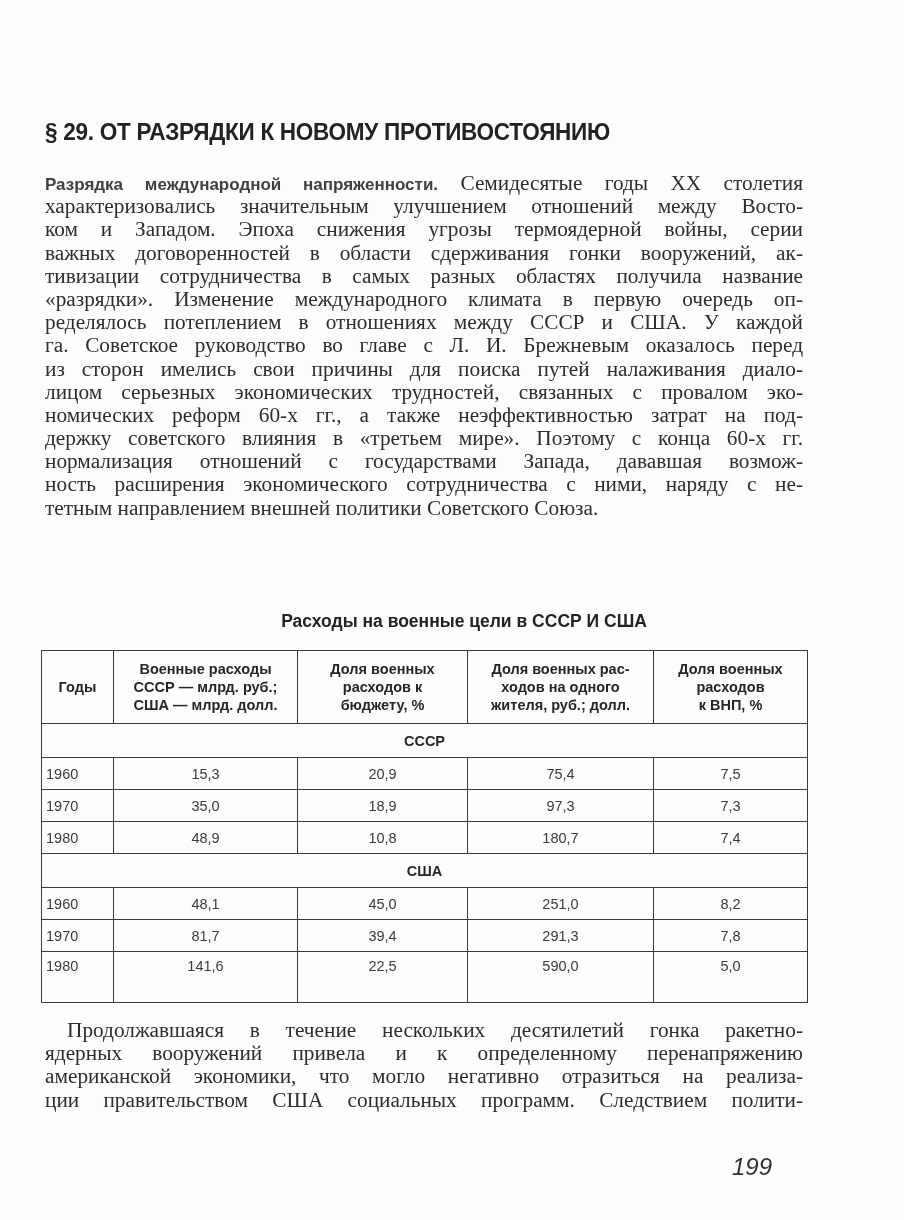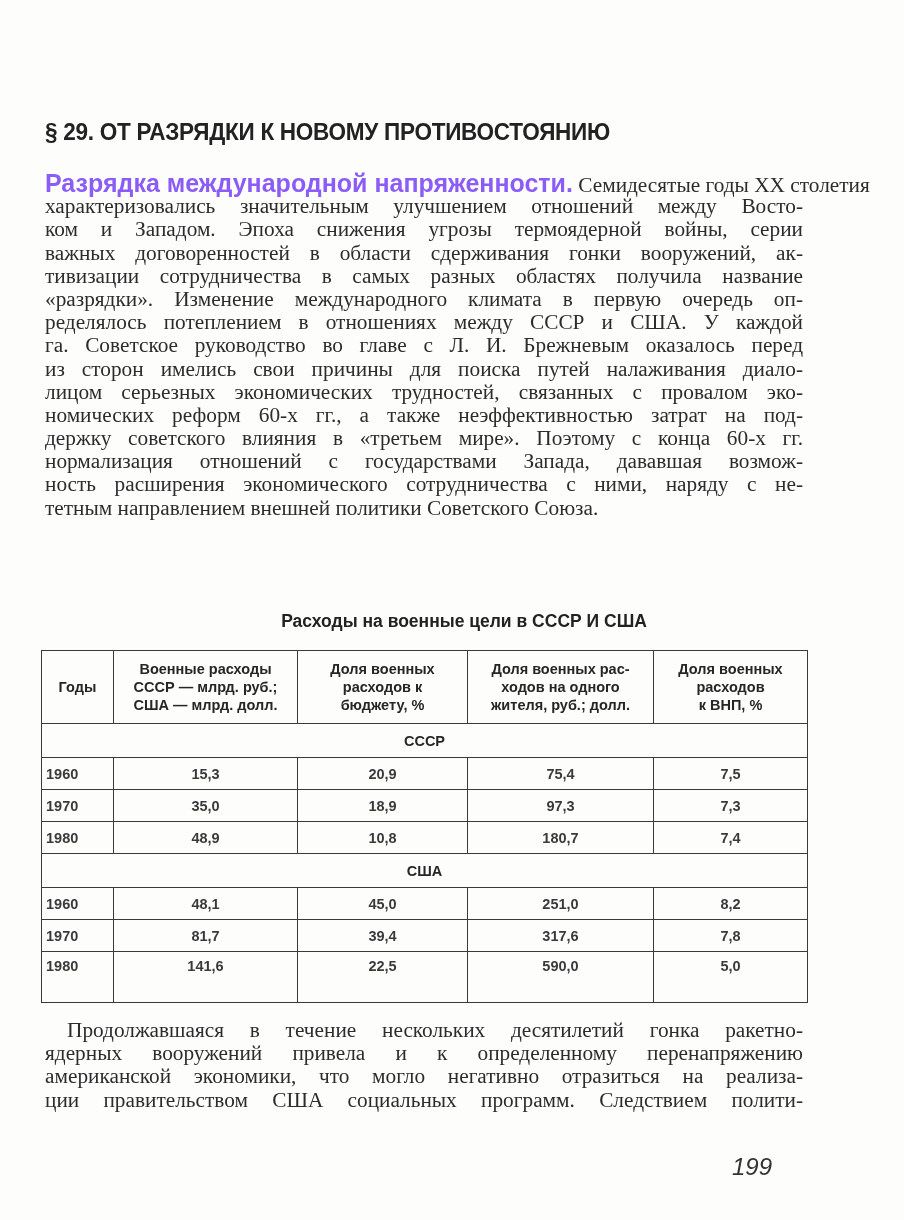--- a/index.html
+++ b/index.html
@@ -14,21 +14,21 @@
     transform: scaleX(0.92); transform-origin: left top;
   }
   .para {
     position: absolute; left: 45px; width: 758px;
     font-family: "Liberation Serif", serif; font-size: 21.3px; line-height: 23.2px;
     color: #2c2c2c; text-align: justify;
   }
   .para .line { display: block; height: 23.2px; white-space: nowrap; text-align-last: justify; text-align: justify; }
   .para .line.last { text-align-last: left; }
   .para .lead {
-    font-family: "Liberation Sans", sans-serif; font-weight: bold; font-size: 25px; color: #8b5cf6;
+    font-family: "Liberation Sans", sans-serif; font-weight: bold; font-size: 17px; color: #404040;
   }
   .p1 { top: 172px; }
   .p2 { top: 1019px; }
   .p2 .line:first-child { text-indent: 22px; }
   .table-title {
     position: absolute; left: 12px; width: 904px; top: 611px; text-align: center;
     font-family: "Liberation Sans", sans-serif; font-weight: bold; font-size: 17.5px; color: #222;
   }
   table.data {
     position: absolute; left: 41px; top: 650px; width: 766px;
@@ -38,21 +38,21 @@
   table.data td, table.data th { border: 1.6px solid #3a3a3a; padding: 0; }
   table.data th {
     height: 72px; font-size: 14.5px; font-weight: bold; line-height: 18px; text-align: center;
     color: #262626;
     margin-top: 30px;
   }
   table.data th.years { text-align: center; }
   table.data td.band {
     height: 33px; text-align: center; font-weight: bold; font-size: 14.5px; color: #262626;
   }
-  table.data td.cell { height: 31px; text-align: center; font-size: 14.5px; color: #3a3a3a; font-weight: bold; }
+  table.data td.cell { height: 31px; text-align: center; font-size: 14.5px; color: #3a3a3a; }
   table.data td.year { text-align: left; padding-left: 4px; font-size: 14.5px; color: #3a3a3a; }
   table.data tr.lastrow td { height: 44px; vertical-align: top; padding-top: 6px; }
   .page-number {
     position: absolute; left: 732px; top: 1153px;
     font-family: "Liberation Sans", sans-serif; font-style: italic; font-size: 24px; color: #333;
   }
 </style>
 </head>
 <body>
 
@@ -143,21 +143,21 @@
       <td class="cell year">1960</td>
       <td class="cell">48,1</td>
       <td class="cell">45,0</td>
       <td class="cell">251,0</td>
       <td class="cell">8,2</td>
     </tr>
     <tr>
       <td class="cell year">1970</td>
       <td class="cell">81,7</td>
       <td class="cell">39,4</td>
-      <td class="cell">317,6</td>
+      <td class="cell">291,3</td>
       <td class="cell">7,8</td>
     </tr>
     <tr class="lastrow">
       <td class="cell year">1980</td>
       <td class="cell">141,6</td>
       <td class="cell">22,5</td>
       <td class="cell">590,0</td>
       <td class="cell">5,0</td>
     </tr>
   </tbody>

